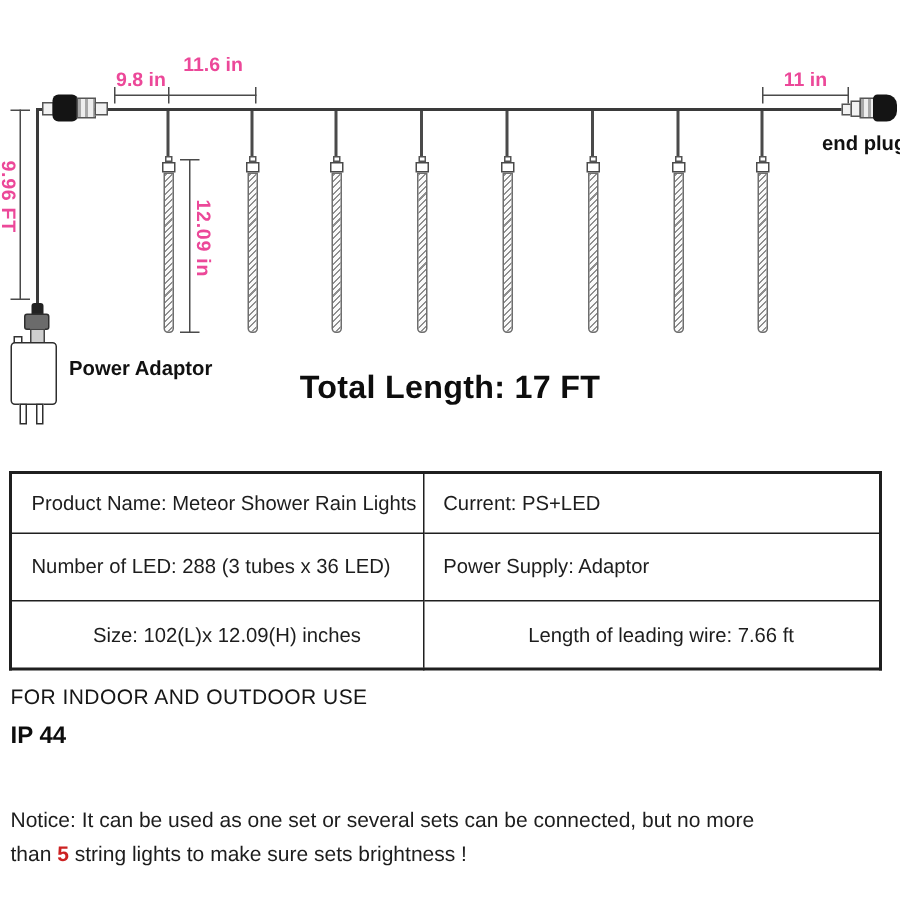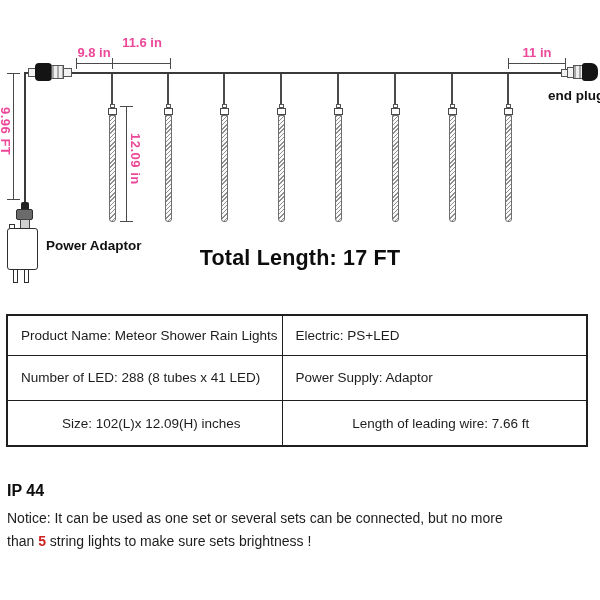--- a/index.html
+++ b/index.html
@@ -88,21 +88,21 @@
   #spec-table { border: 2px solid #1f1f1f; }
   #spec-table col.c-left { width: 275px; }
   #spec-table tr.r0 { height: 31px; }
   #spec-table tr.r1 { height: 35px; }
   #spec-table tr.r2 { height: 35px; text-align: center; }
   #spec-table tr.r3 { height: 32px; }
 
   
   #indoor-outdoor { position: absolute; left: 7px; top: 456px; font-size: 14px; letter-spacing: 0.3px; color: #161616; }
   #ip-rating      { position: absolute; left: 7px; top: 482px; font-size: 16px; font-weight: bold; color: #0d0d0d; }
-  #notice         { position: absolute; left: 7px; top: 507px; font-size: 14px; color: #1d1d1d; line-height: 22.5px; }
+  #notice         { position: absolute; left: 7px; top: 535px; font-size: 14px; color: #1d1d1d; line-height: 22.5px; }
   #notice .hl     { font-weight: bold; }
 </style>
 </head>
 <body>
 
 <div id="canvas">
 
   <div>
 
     <div class="abs wire" style="left:25px; top:72px; width:538px; height:1.6px;"></div>
@@ -218,32 +218,33 @@
   </div>
 
   <table id="spec-table">
     <colgroup>
         <col class="c-left">
         <col>
       </colgroup>
     <tbody>
       <tr class="r0">
         <td>Product Name: Meteor Shower Rain Lights</td>
-        <td>Electric: PS+LED</td>
+        <td>Current: PS+LED</td>
       </tr>
       <tr class="r1">
-        <td>Number of LED: 288 (8 tubes x 41 LED)</td>
+        <td>Number of LED: 288 (3 tubes x 36 LED)</td>
         <td>Power Supply: Adaptor</td>
       </tr>
       <tr class="r2">
         <td>Size: 102(L)x 12.09(H) inches</td>
         <td>Length of leading wire: 7.66 ft</td>
       </tr>
     </tbody>
   </table>
 
+  <div id="indoor-outdoor">FOR INDOOR AND OUTDOOR USE</div>
   <div id="ip-rating">IP 44</div>
   <div id="notice">
     <div>Notice: It can be used as one set or several sets can be connected, but no more</div>
     <div><span>than </span><span class="hl" id="notice-hl" style="color: rgb(204, 34, 34);">5</span><span> string lights to make sure sets brightness !</span></div>
   </div>
 
 </div>
 
 </body></html>

